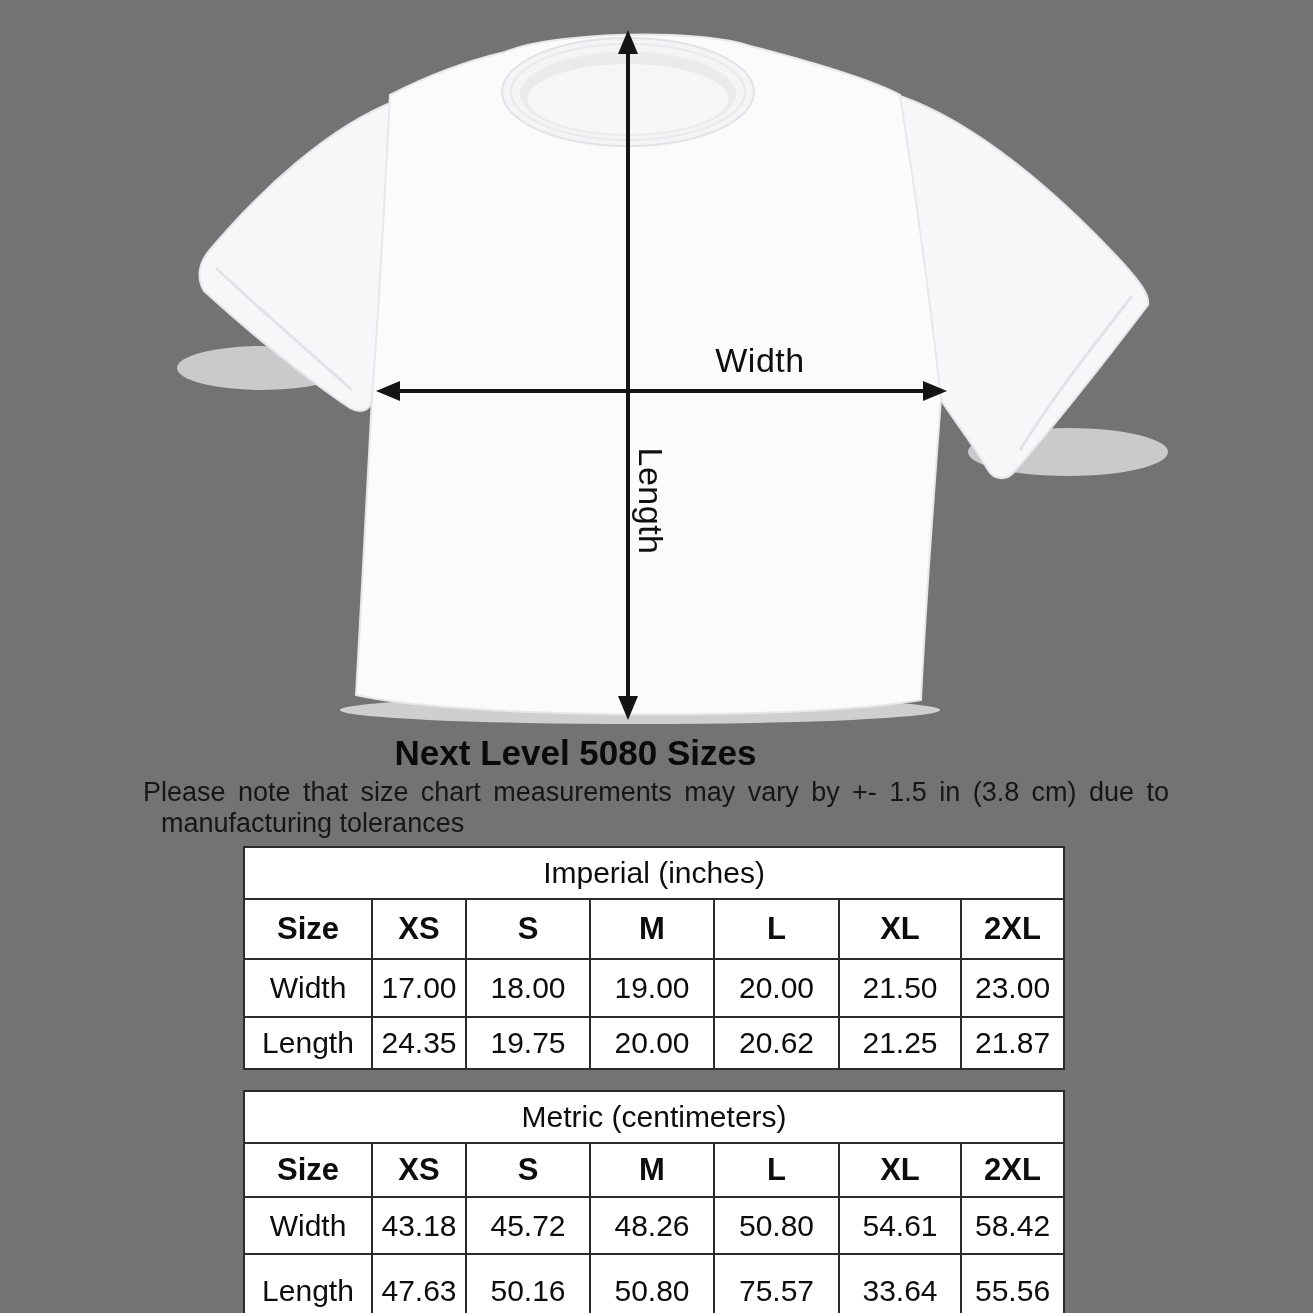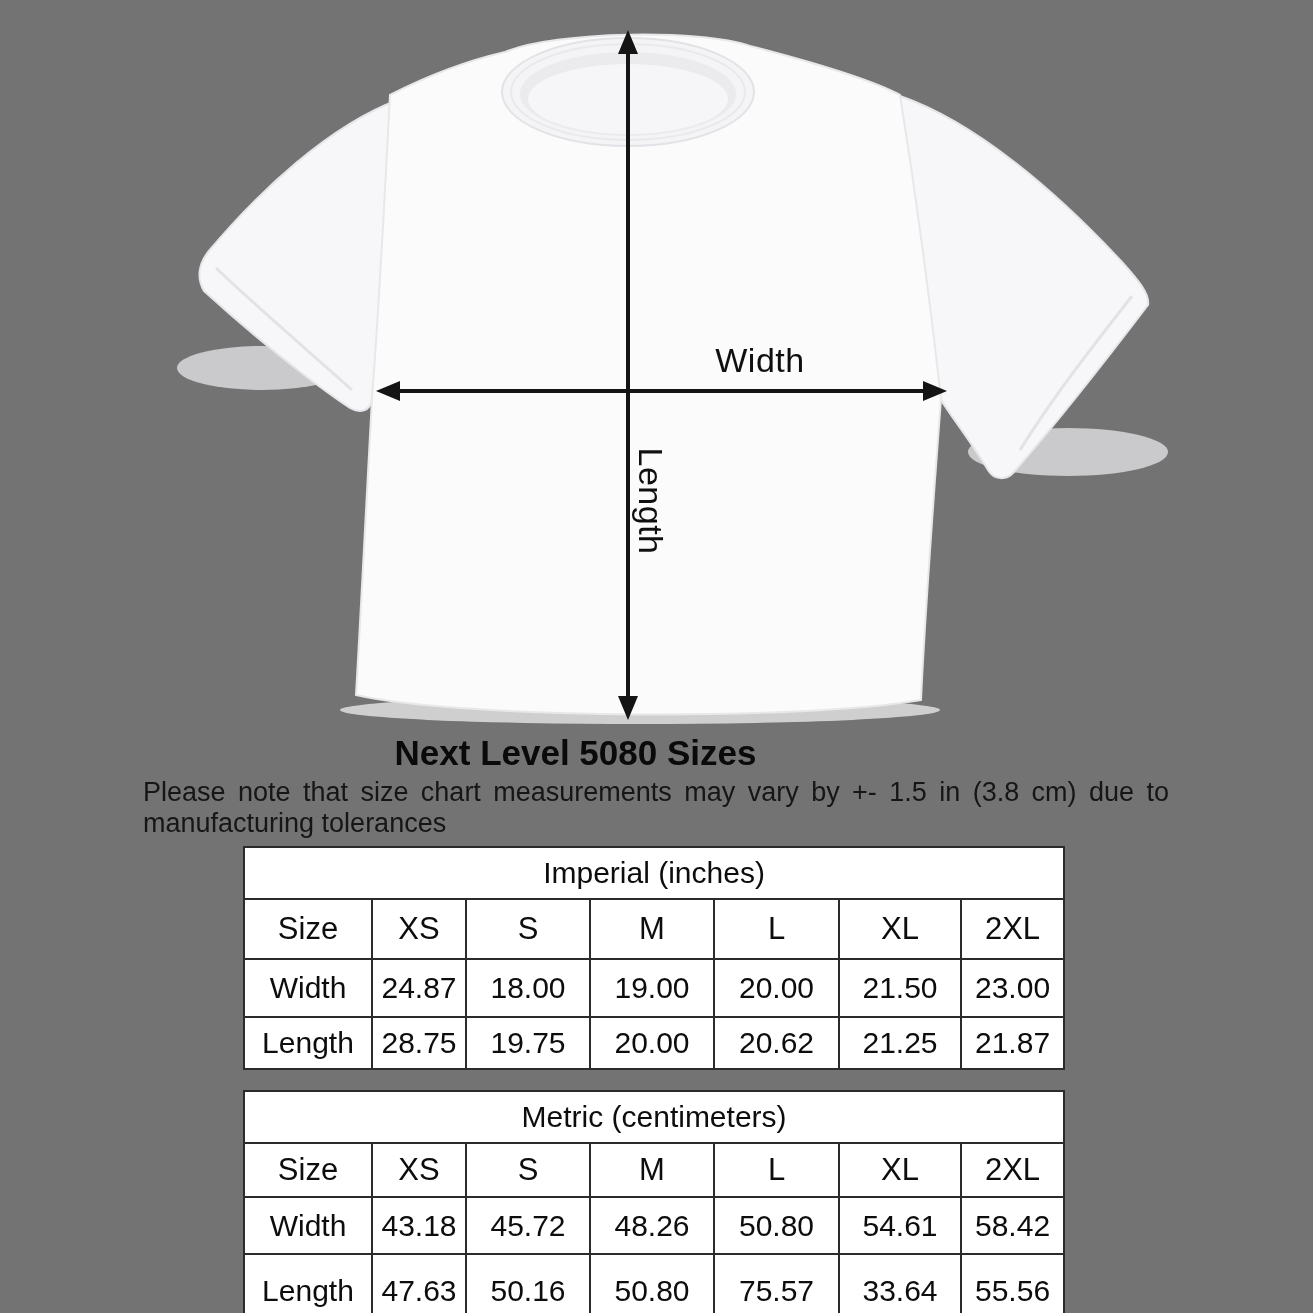--- a/index.html
+++ b/index.html
@@ -11,29 +11,29 @@
   .shirt-area svg{position:absolute;left:0;top:0;}
   .dim-label{position:absolute;font-size:34px;color:#0f0f0f;letter-spacing:.5px;}
   .width-label{left:660px;top:341px;width:200px;text-align:center;}
   .length-label{left:576px;top:482px;width:150px;height:38px;text-align:center;transform:rotate(90deg);}
 
   
   .page-title{position:absolute;top:733px;left:0;width:1151px;text-align:center;
               font-size:35px;font-weight:bold;color:#0a0a0a;}
   .note{position:absolute;left:143px;top:777px;width:1026px;font-size:27px;line-height:31px;color:#161616;}
   .note-l1{text-align:justify;text-align-last:justify;}
-  .note-l2{text-align:left;}
+  .note-l2{text-align:left;margin-left:18px;}
 
   
   .size-table{position:absolute;left:243px;width:820px;border-collapse:collapse;
               table-layout:fixed;background:#fff;}
   .size-table td{border:2px solid #2b2b2b;text-align:center;vertical-align:middle;
                  font-size:30px;color:#0d0d0d;padding:8px;overflow:hidden;}
   .t-title{font-size:29px;}
-  .r-header td{font-weight:normal;font-size:31px;}
+  .r-header td{font-weight:bold;font-size:31px;}
   #imperial{top:846px;}
   #metric{top:1090px;}
   #imperial .r-title{height:39px;}
   #imperial .r-header{height:60px;}
   #imperial .r-data1{height:58px;}
   #imperial .r-data2{height:39px;}
   #metric .r-title{height:38px;}
   #metric .r-header{height:41px;}
   #metric .r-data1{height:57px;}
   #metric .r-data2{height:73px;}
@@ -124,30 +124,30 @@
         <td>Size</td>
         <td>XS</td>
         <td>S</td>
         <td>M</td>
         <td>L</td>
         <td>XL</td>
         <td>2XL</td>
       </tr>
       <tr class="r-data1">
         <td>Width</td>
-        <td>24.87</td>
+        <td>17.00</td>
         <td>18.00</td>
         <td>19.00</td>
         <td>20.00</td>
         <td>21.50</td>
         <td>23.00</td>
       </tr>
       <tr class="r-data2">
         <td>Length</td>
-        <td>28.75</td>
+        <td>24.35</td>
         <td>19.75</td>
         <td>20.00</td>
         <td>20.62</td>
         <td>21.25</td>
         <td>21.87</td>
       </tr>
     </tbody>
   </table>
 
   <table id="metric" class="size-table">

